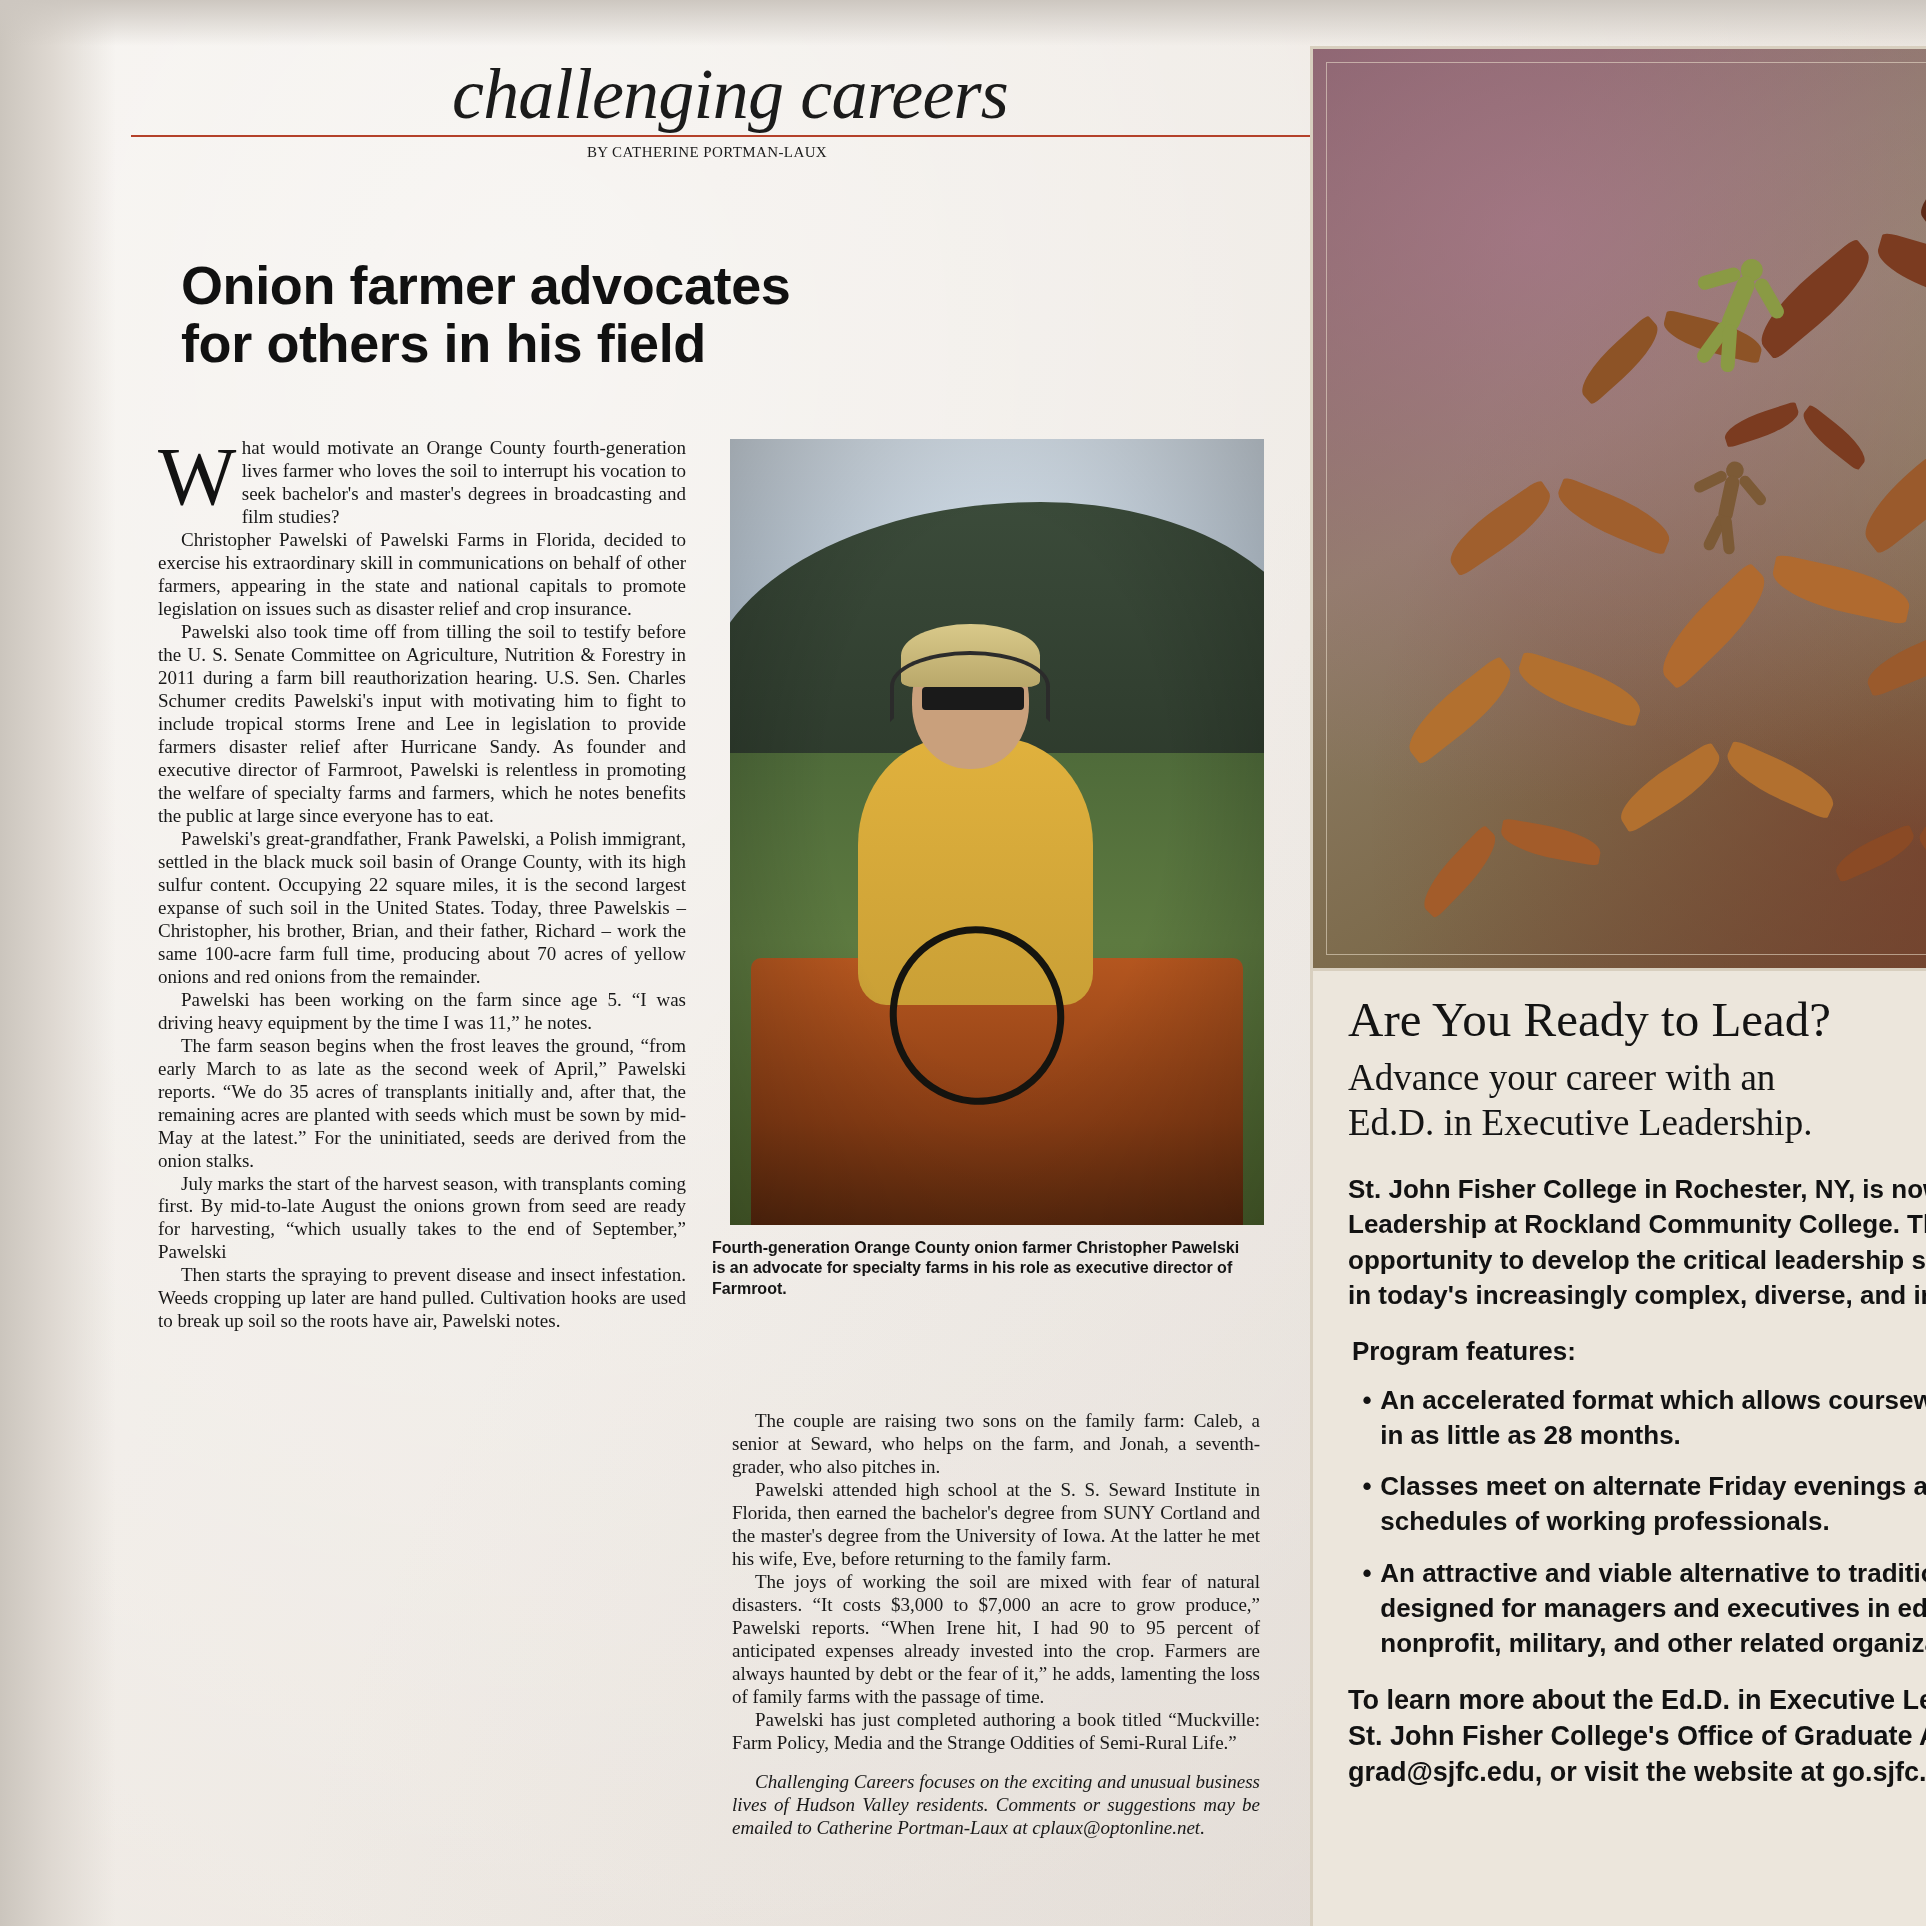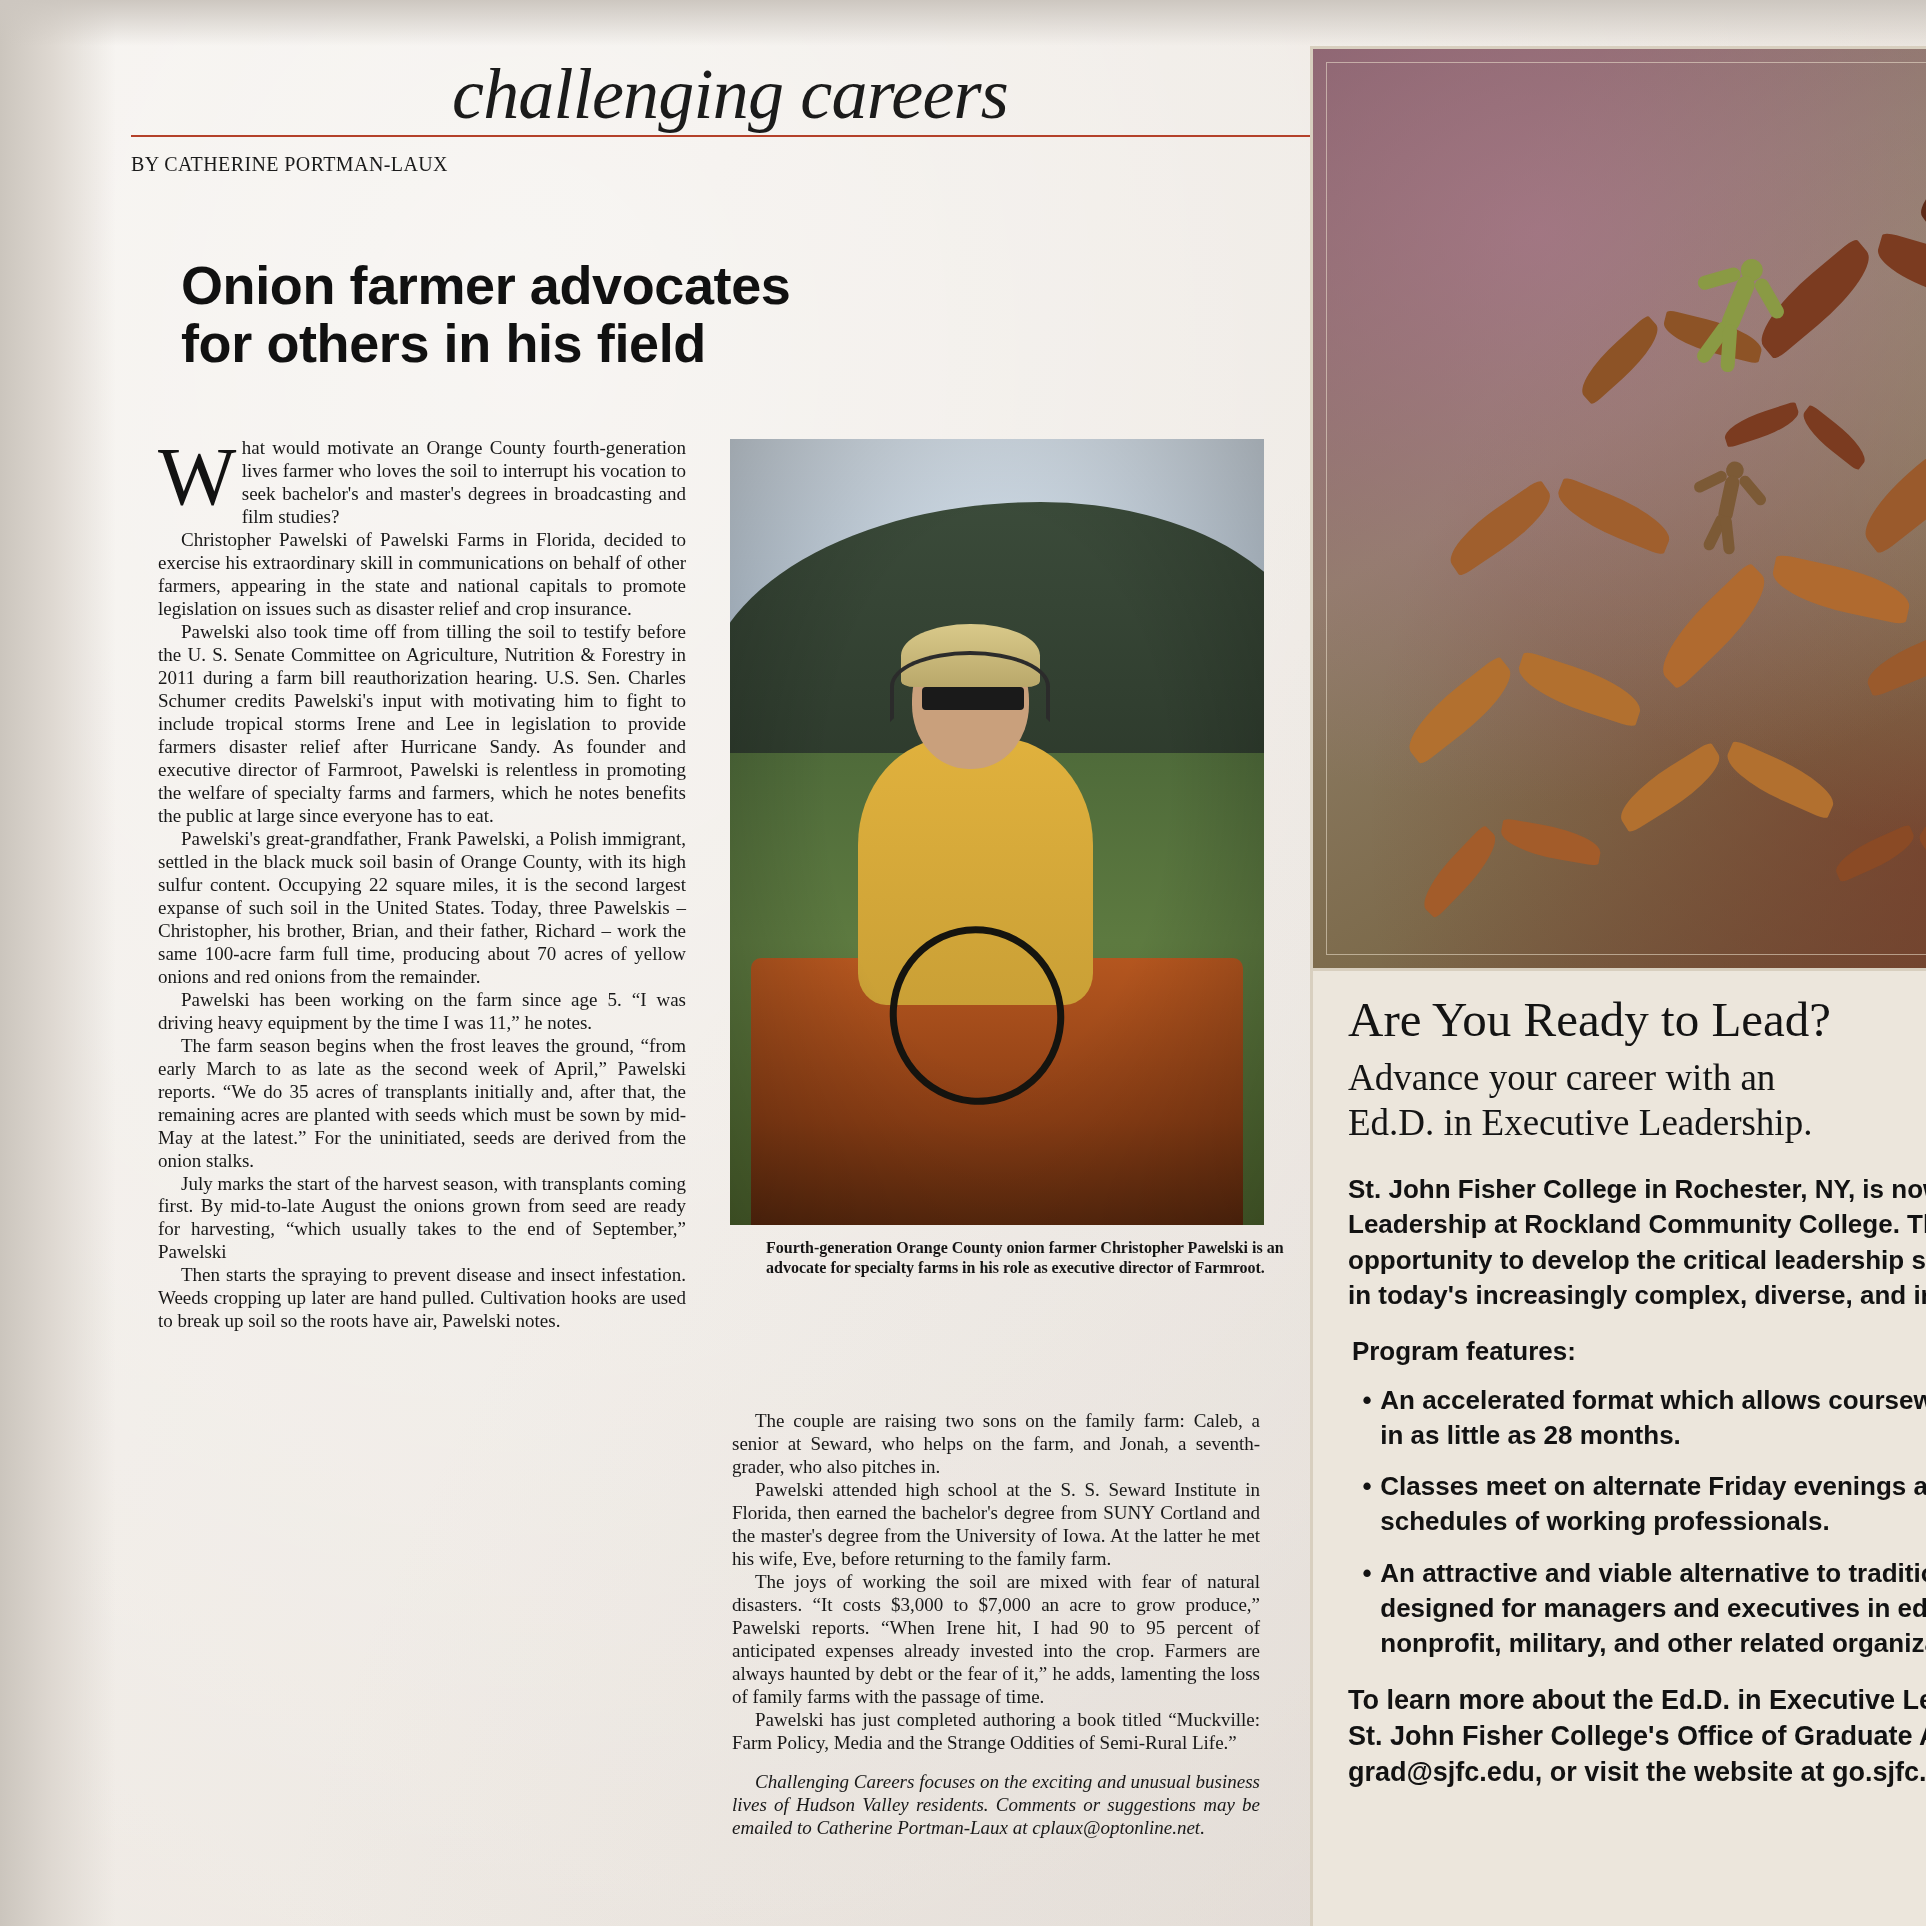--- a/index.html
+++ b/index.html
@@ -56,26 +56,26 @@
     color: #1b1b1b;
     letter-spacing: -0.8px;
   }
   .masthead-rule {
     margin-top: 4.6px;
     height: 2.7px;
     background: #b4412a;
     width: 100%;
   }
   .masthead-byline {
-    margin-top: 16px;
-    font-family: "Liberation Serif", serif;
-    font-size: 20px;
+    margin-top: 7px;
+    font-family: "Liberation Serif", serif;
+    font-size: 15px;
     letter-spacing: 0.4px;
     color: #1b1b1b;
-    text-align: left;
+    text-align: center;
     padding-right: 46px;
     font-variant: small-caps;
   }
 
   
   .headline {
     position: absolute;
     left: 181px;
     top: 220px;
     width: 1079px;
@@ -220,24 +220,24 @@
     border: 7.7px solid #15140f;
     border-radius: 50%;
     transform: rotate(-18deg);
   }
   .photo-vignette {
     position: absolute; inset: 0;
     background: radial-gradient(ellipse at 50% 45%, rgba(0,0,0,0) 45%, rgba(0,0,0,0.28) 100%);
   }
   .photo-caption {
     position: absolute;
-    left: 766px;
+    left: 712px;
     top: 1238px;
     width: 535px;
-    font-family: Liberation Serif, serif;
+    font-family: Liberation Sans, sans-serif;
     font-weight: bold;
     font-size: 16px;
     line-height: 1.28;
     color: #141414;
   }
 
   
   .ad {
     position: absolute;
     left: 1310px;

